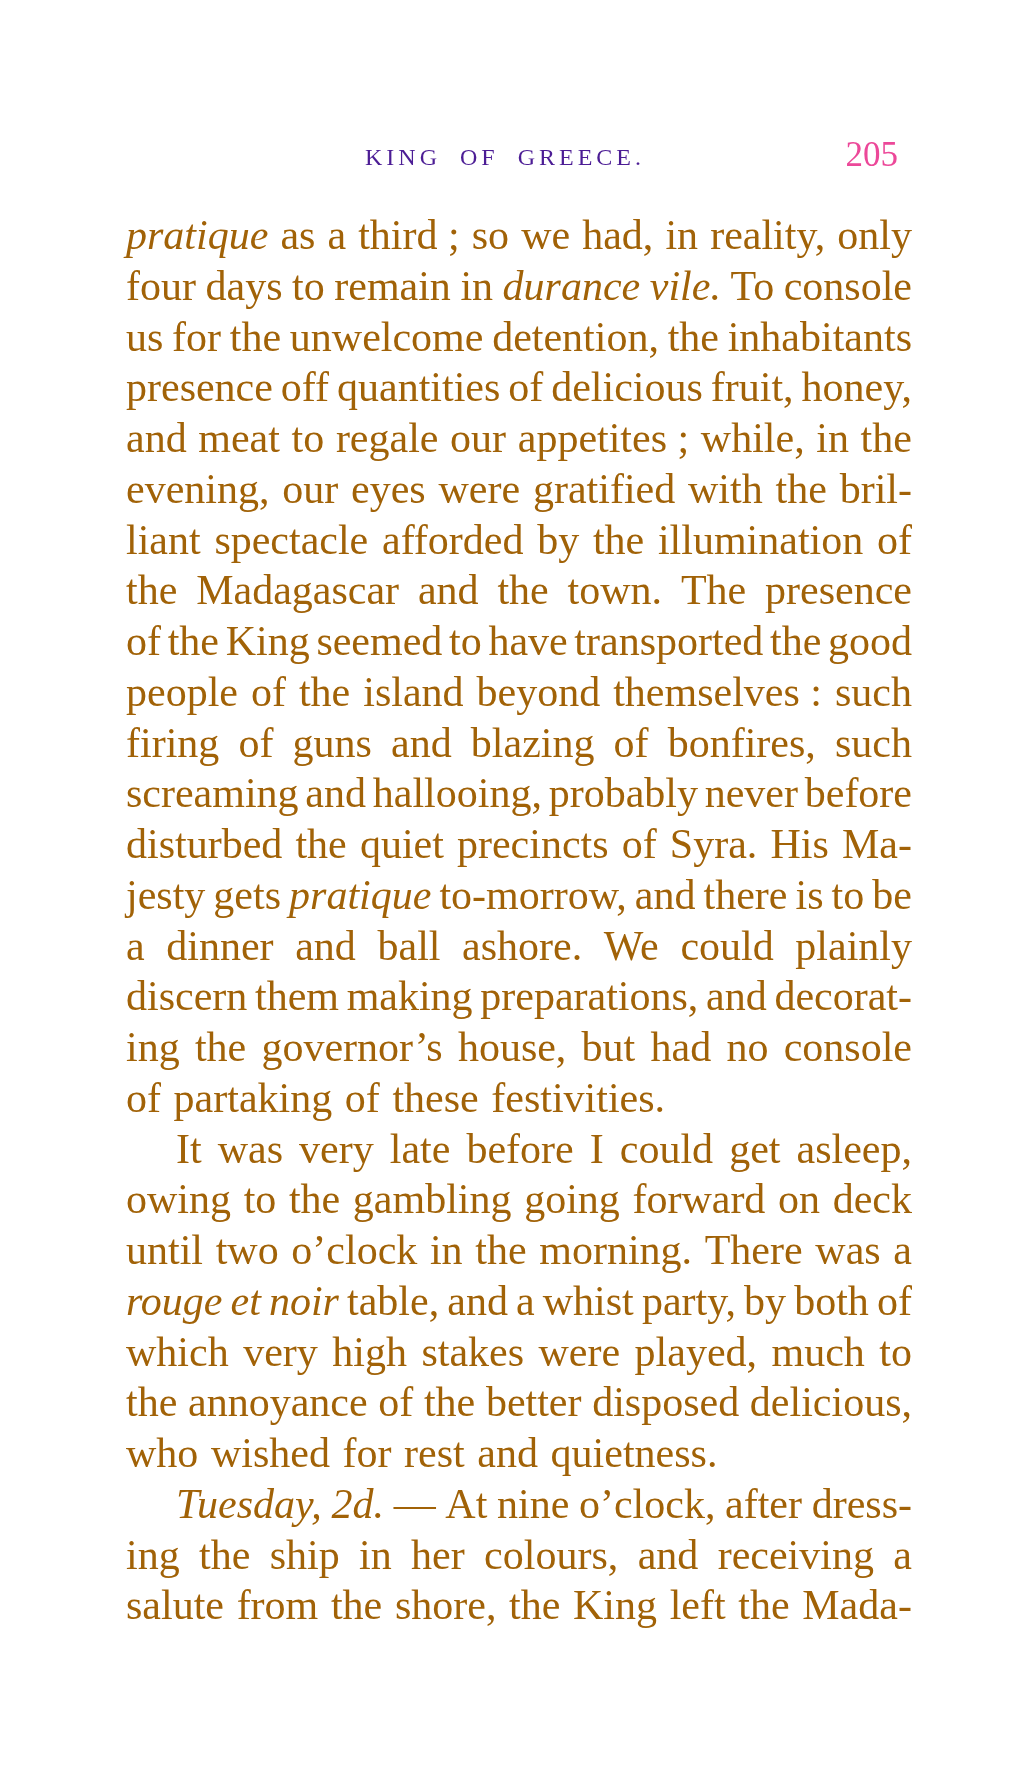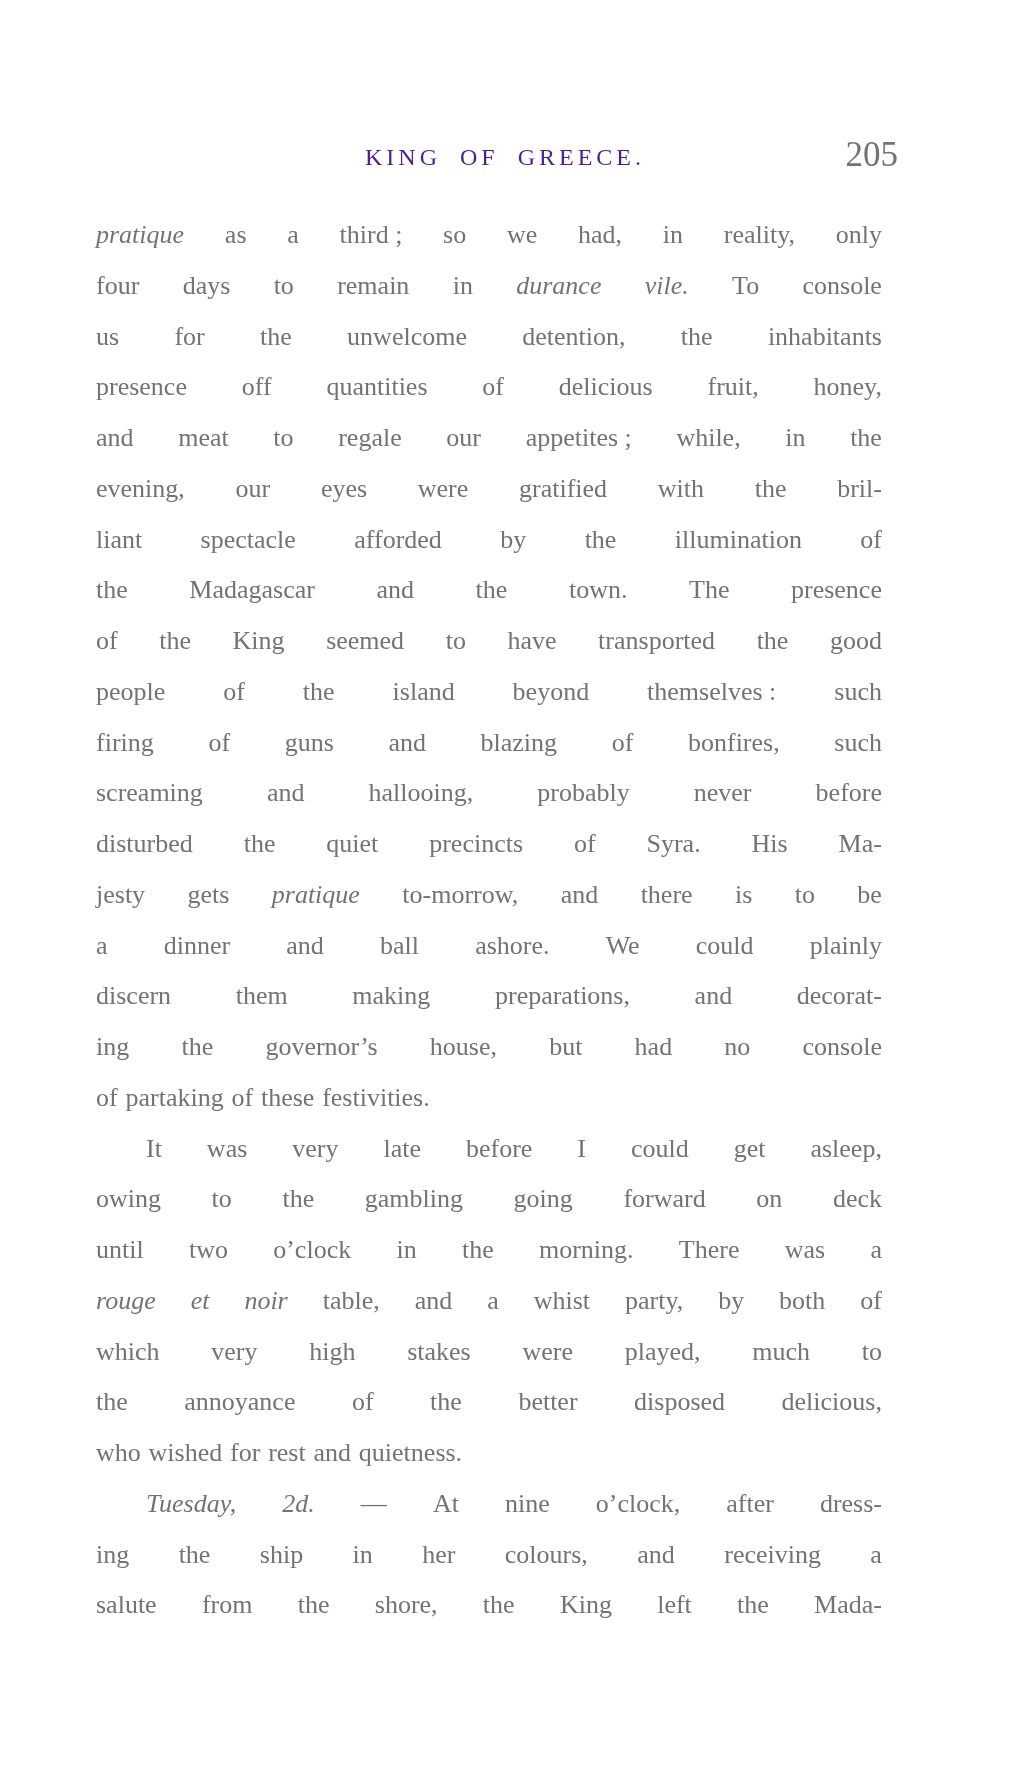--- a/index.html
+++ b/index.html
@@ -35,30 +35,30 @@
     word-spacing: 9px;
     line-height: 26px;
     color: #4c1d95;
   }
   .page-number {
     position: absolute;
     right: 0;
     top: 0;
     font-size: 35px;
     line-height: 34px;
-    color: #737373;
+    color: #ec4899;
   }
   
   .page-body {
     position: absolute;
-    left: 96px;
+    left: 126px;
     top: 210px;
     width: 786px;
-    font-size: 26px;
-    color: #737373;
+    font-size: 42px;
+    color: #a16207;
   }
   .line {
     display: flex;
     justify-content: space-between;
     align-items: baseline;
     height: 50.75px;
     line-height: 50.75px;
     white-space: nowrap;
     overflow: visible;
   }

